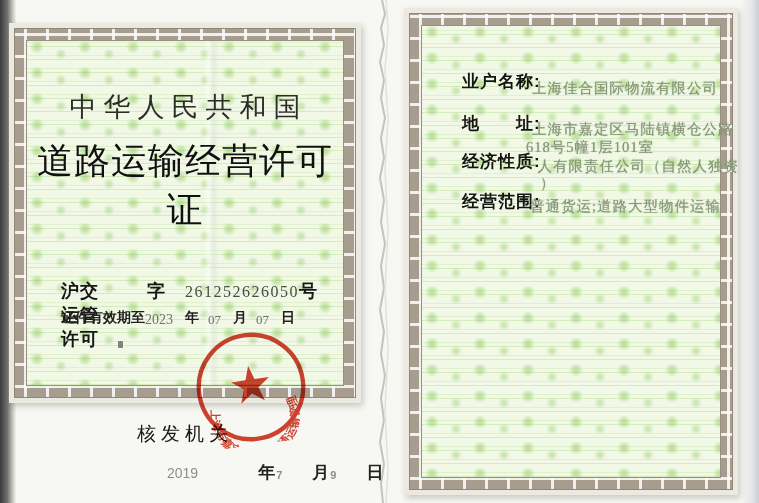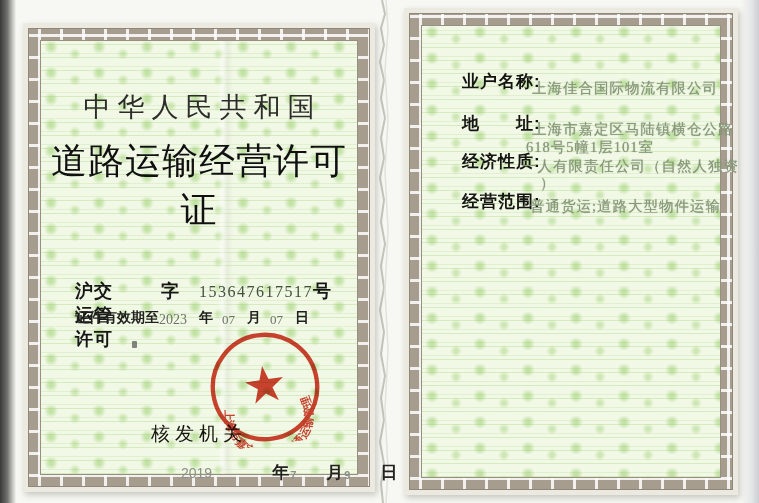--- a/index.html
+++ b/index.html
@@ -24,21 +24,21 @@
     background:linear-gradient(90deg,rgba(0,0,0,0) 0%,rgba(170,180,195,.25) 60%,rgba(120,130,150,.35) 100%);
   }
   
   .torn-edge { position:absolute; left:372px; top:0; width:32px; height:503px; }
 
   .page {
     position:absolute;
     box-shadow:2px 3px 6px rgba(60,60,50,.25);
     background:#ece9e0;
   }
-  .page-left  { left:23px;  top:23px; width:352px; height:469px; }
+  .page-left  { left:9px;  top:23px; width:352px; height:380px; }
   .page-right { left:404px; top:8px;  width:334px; height:487px; }
 
   
   .frame {
     position:absolute; inset:5px;
     background:
       repeating-linear-gradient(90deg, rgba(255,255,255,0) 0 9px, rgba(255,255,255,.85) 9px 12px, rgba(255,255,255,0) 12px 22px),
       repeating-linear-gradient(0deg, rgba(255,255,255,0) 0 9px, rgba(255,255,255,.85) 9px 12px, rgba(255,255,255,0) 12px 22px),
       #a69d8e;
     border:1px solid #8f8778;
@@ -167,21 +167,21 @@
 
       <div class="country">中华人民共和国</div>
 
       <div class="doc-title">道路运输经营许可证</div>
 
 
       <div class="license-line">
         <span class="license-prefix">沪交运管许可</span>
         <span class="redaction"></span>
         <span class="license-zi">字</span>
-        <span class="license-number">153647617517</span>
+        <span class="license-number">261252626050</span>
         <span class="license-hao">号</span>
       </div>
 
       <div class="validity-line">
         <span>证件有效期至</span>
         <span class="typed year">2023</span>
         <span class="zi">年</span>
         <span class="typed num">07</span>
         <span class="zi">月</span>
         <span class="typed num">07</span>

